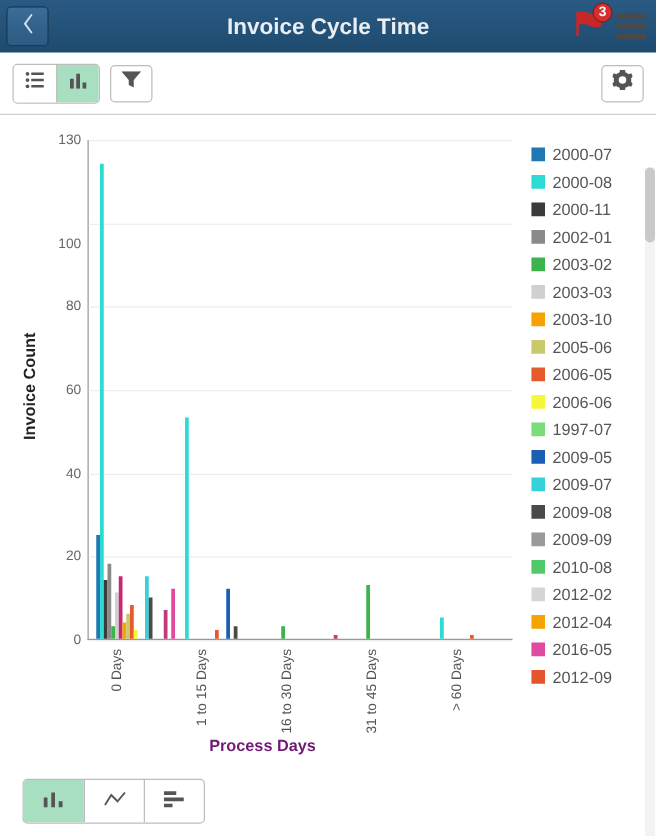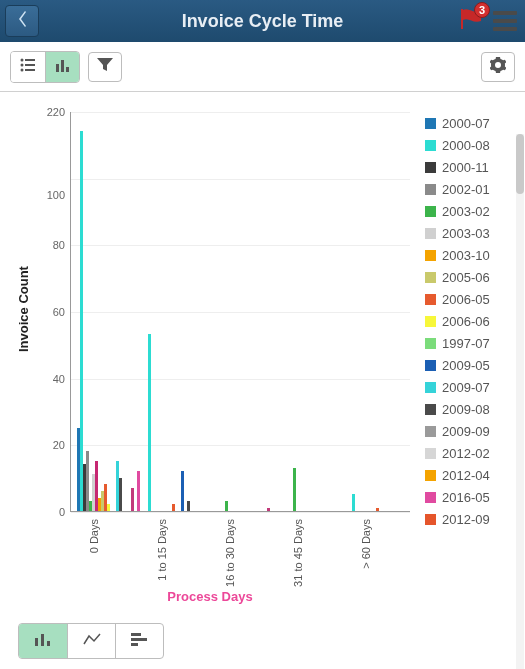--- a/index.html
+++ b/index.html
@@ -70,21 +70,21 @@
   .legend-swatch { width:11px; height:11px; flex:0 0 11px; }
 
   
   .y-axis-label {
     position:absolute; left:6px; top:260px;
     transform: rotate(-90deg); transform-origin:left top;
     font-size:13px; font-weight:bold; color:#222;
   }
   .x-axis-label {
     position:absolute; left:0; bottom:8px; width:100%; text-align:center;
-    font-size:13px; font-weight:bold; color:#ec4899;
+    font-size:13px; font-weight:bold; color:#701a75;
   }
   .plot {
     position:absolute; left:60px; top:20px; right:0; height:400px;
     border-left:1px solid #999; border-bottom:1px solid #999;
   }
   .gridline { position:absolute; left:0; right:0; border-top:1px solid #eee; }
   .ytick { position:absolute; right:100%; margin-right:6px; font-size:11px; color:#666; transform:translateY(-50%); }
   .xtick {
     position:absolute; top:100%; margin-top:8px; font-size:11px; color:#555;
     transform: rotate(-90deg) translateX(-100%); transform-origin: left top;
@@ -190,21 +190,21 @@
         <div class="ytick" style="top: 333.333px;">20</div>
         <div class="gridline" style="top: 266.667px;"></div>
         <div class="ytick" style="top: 266.667px;">40</div>
         <div class="gridline" style="top: 200px;"></div>
         <div class="ytick" style="top: 200px;">60</div>
         <div class="gridline" style="top: 133.333px;"></div>
         <div class="ytick" style="top: 133.333px;">80</div>
         <div class="gridline" style="top: 66.6667px;"></div>
         <div class="ytick" style="top: 66.6667px; margin-top: 16px;">100</div>
         <div class="gridline" style="top: 0px;"></div>
-        <div class="ytick" style="top: 0px;">220</div>
+        <div class="ytick" style="top: 0px;">130</div>
         <div class="bar" style="left: 6px; height: 83.3333px; width: 3px; background: rgb(31, 119, 180);"></div>
         <div class="bar" style="left: 9px; height: 380px; width: 3px; background: rgb(44, 220, 210);"></div>
         <div class="bar" style="left: 77px; height: 176.667px; width: 3px; background: rgb(44, 220, 210);"></div>
         <div class="bar" style="left: 281px; height: 16.6667px; width: 3px; background: rgb(44, 220, 210);"></div>
         <div class="bar" style="left: 12px; height: 46.6667px; width: 3px; background: rgb(59, 59, 59);"></div>
         <div class="bar" style="left: 15px; height: 60px; width: 3px; background: rgb(138, 138, 138);"></div>
         <div class="bar" style="left: 18px; height: 10px; width: 3px; background: rgb(60, 180, 75);"></div>
         <div class="bar" style="left: 154px; height: 10px; width: 3px; background: rgb(60, 180, 75);"></div>
         <div class="bar" style="left: 222px; height: 43.3333px; width: 3px; background: rgb(60, 180, 75);"></div>
         <div class="bar" style="left: 21px; height: 36.6667px; width: 3px; background: rgb(208, 208, 208);"></div>
@@ -286,20 +286,24 @@
       </div>
       <div class="legend-row">
         <span class="legend-swatch" style="background: rgb(74, 74, 74);"></span>
         <span>2009-08</span>
       </div>
       <div class="legend-row">
         <span class="legend-swatch" style="background: rgb(154, 154, 154);"></span>
         <span>2009-09</span>
       </div>
       <div class="legend-row">
+        <span class="legend-swatch" style="background: rgb(81, 201, 107);"></span>
+        <span>2010-08</span>
+      </div>
+      <div class="legend-row">
         <span class="legend-swatch" style="background: rgb(214, 214, 214);"></span>
         <span>2012-02</span>
       </div>
       <div class="legend-row">
         <span class="legend-swatch" style="background: rgb(244, 163, 0);"></span>
         <span>2012-04</span>
       </div>
       <div class="legend-row">
         <span class="legend-swatch" style="background: rgb(224, 74, 160);"></span>
         <span>2016-05</span>

